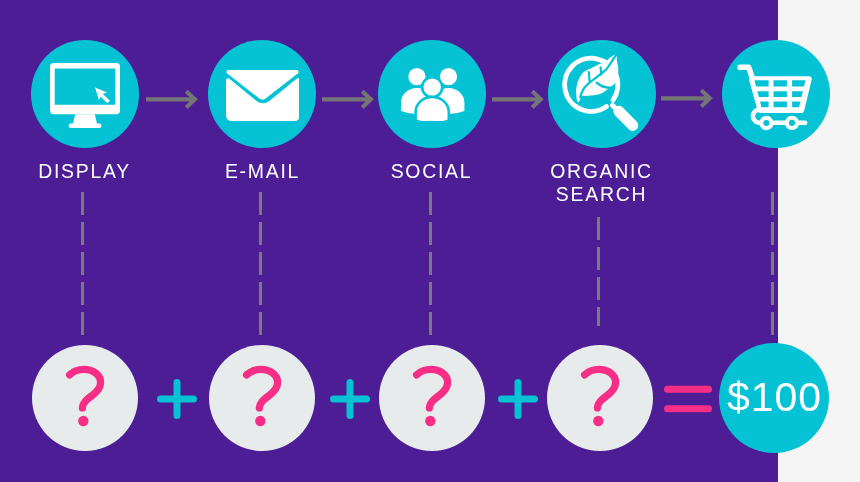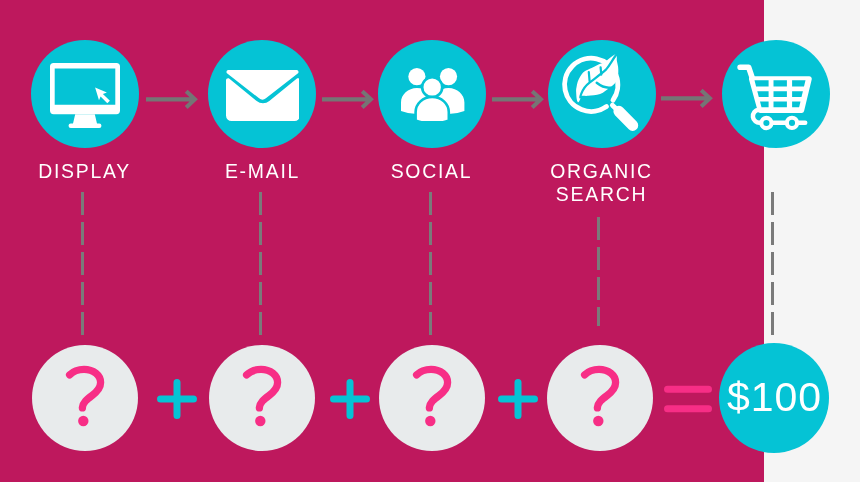--- a/index.html
+++ b/index.html
@@ -1,19 +1,19 @@
 <!DOCTYPE html>
 <html><head>
 <meta charset="utf-8">
 <title>Attribution Diagram</title>
 <style>
   html,body{margin:0;padding:0;}
   body{width:860px;height:482px;background:#f5f5f5;
        font-family:"Liberation Sans",sans-serif;overflow:hidden;}
-  .stage{position:relative;width:764px;height:482px;background:#be185d;}
+  .stage{position:relative;width:764px;height:482px;background:#4c1d95;padding-left:14px;}
 
   .icon-circle{position:absolute;width:108px;height:108px;border-radius:50%;
       background:#05c3d5;display:flex;align-items:center;justify-content:center;}
   .icon-circle svg{display:block;}
   .icon-circle svg.abs{position:absolute;}
 
   .arrow{position:absolute;}
 
   .label{position:absolute;color:#ffffff;font-size:19.4px;letter-spacing:1.75px;
       text-align:center;line-height:23.2px;white-space:pre;font-weight:400;}

